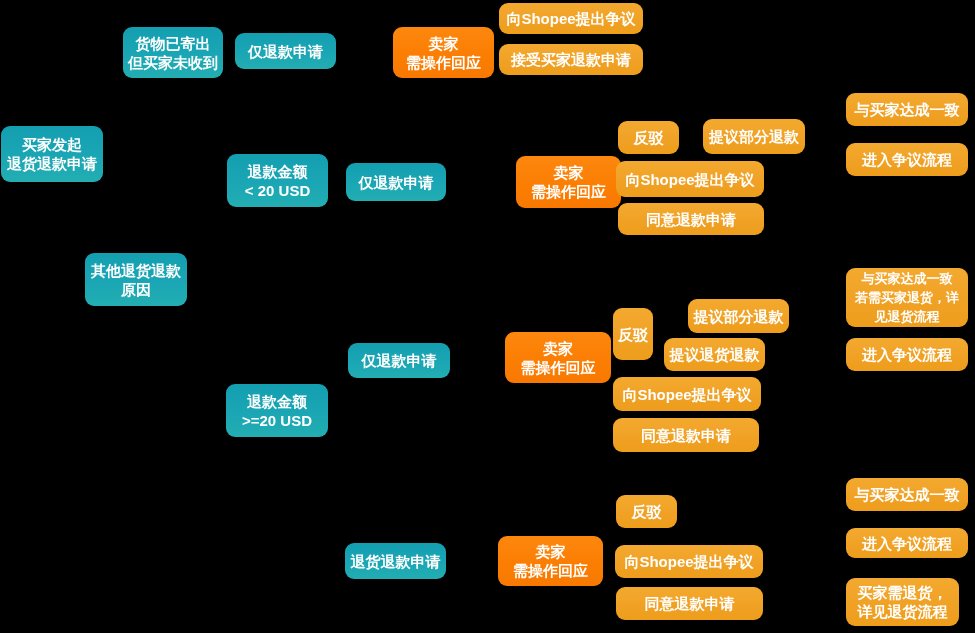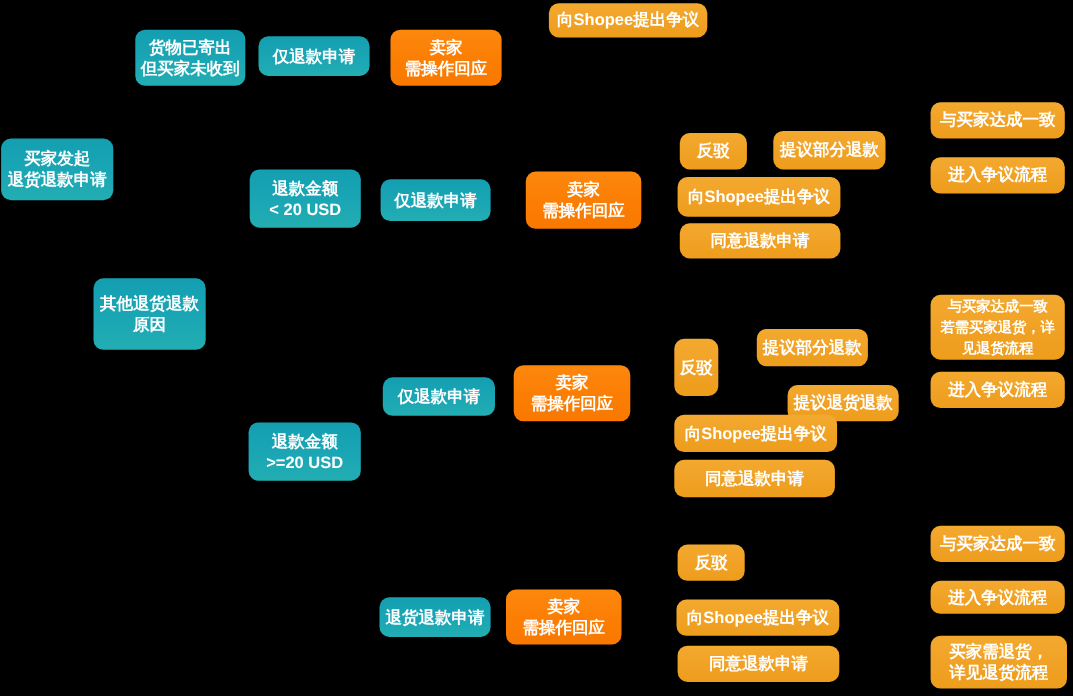--- a/index.html
+++ b/index.html
@@ -24,66 +24,67 @@
     font-size: 15px;
     line-height: 19px;
     display: flex;
     align-items: center;
     justify-content: center;
     text-align: center;
     white-space: pre-line;
     padding: 2px 4px;
   }
   .node.teal   { background: linear-gradient(180deg, #149fb1 0%, #1aa6b4 55%, #23aeb2 100%); }
-  .node.orange { background: linear-gradient(180deg, #fd870e 0%, #fb7d02 60%, #f97900 100%); }
+  .node.orange { background: linear-gradient(180deg, #fd870e 0%, #fb7d02 60%, #f97900 100%); margin-left: 38px; }
   .node.amber  { background: linear-gradient(180deg, #f3a92f 0%, #f0a124 60%, #ee9d1b 100%); }
   .node.small  { font-size: 13px; line-height: 19px; }
 </style>
 </head>
 <body>
 
 <div class="canvas">
     <div class="node teal" style="left: 103px; top: 27px; width: 100px; height: 51px; margin-left: 20px;">货物已寄出
 但买家未收到</div>
     <div class="node teal" style="left: 235px; top: 33px; width: 101px; height: 36px;">仅退款申请</div>
     <div class="node orange" style="left: 355px; top: 27px; width: 101px; height: 51px;">卖家
 需操作回应</div>
     <div class="node amber" style="left: 499px; top: 3px; width: 144px; height: 31px;">向Shopee提出争议</div>
+    <div class="node amber" style="left: 499px; top: 44px; width: 144px; height: 31px;">接受买家退款申请</div>
     <div class="node teal" style="left: 1px; top: 126px; width: 102px; height: 56px;">买家发起
 退货退款申请</div>
     <div class="node teal" style="left: 227px; top: 154px; width: 101px; height: 53px;">退款金额
 &lt; 20 USD</div>
     <div class="node teal" style="left: 346px; top: 163px; width: 100px; height: 38px;">仅退款申请</div>
     <div class="node orange" style="left: 478px; top: 156px; width: 105px; height: 52px;">卖家
 需操作回应</div>
     <div class="node amber" style="left: 618px; top: 121px; width: 61px; height: 33px;">反驳</div>
     <div class="node amber" style="left: 703px; top: 119px; width: 102px; height: 35px;">提议部分退款</div>
     <div class="node amber" style="left: 616px; top: 161px; width: 148px; height: 36px;">向Shopee提出争议</div>
     <div class="node amber" style="left: 618px; top: 203px; width: 146px; height: 32px;">同意退款申请</div>
     <div class="node amber" style="left: 846px; top: 93px; width: 122px; height: 33px;">与买家达成一致</div>
     <div class="node amber" style="left: 846px; top: 143px; width: 122px; height: 33px;">进入争议流程</div>
-    <div class="node teal" style="left: 85px; top: 253px; width: 102px; height: 65px; text-align: center;">其他退货退款
+    <div class="node teal" style="left: 85px; top: 253px; width: 102px; height: 53px; text-align: center;">其他退货退款
 原因</div>
     <div class="node teal" style="left: 348px; top: 343px; width: 102px; height: 35px;">仅退款申请</div>
     <div class="node teal" style="left: 226px; top: 384px; width: 102px; height: 53px;">退款金额
 &gt;=20 USD</div>
     <div class="node orange" style="left: 467px; top: 332px; width: 106px; height: 51px;">卖家
 需操作回应</div>
     <div class="node amber" style="left: 613px; top: 308px; width: 40px; height: 52px;">反驳</div>
     <div class="node amber" style="left: 688px; top: 299px; width: 101px; height: 34px;">提议部分退款</div>
-    <div class="node amber" style="left: 716px; top: 338px; width: 101px; height: 33px; margin-top: 12px;">提议退货退款</div>
+    <div class="node amber" style="left: 664px; top: 338px; width: 101px; height: 33px;">提议退货退款</div>
     <div class="node amber" style="left: 613px; top: 377px; width: 148px; height: 34px;">向Shopee提出争议</div>
     <div class="node amber" style="left: 613px; top: 418px; width: 146px; height: 34px;">同意退款申请</div>
     <div class="node amber small" style="left: 846px; top: 268px; width: 122px; height: 59px;">与买家达成一致
 若需买家退货，详
 见退货流程</div>
     <div class="node amber" style="left: 846px; top: 338px; width: 122px; height: 33px;">进入争议流程</div>
     <div class="node teal" style="left: 345px; top: 543px; width: 101px; height: 36px;">退货退款申请</div>
     <div class="node orange" style="left: 460px; top: 536px; width: 105px; height: 50px;">卖家
 需操作回应</div>
     <div class="node amber" style="left: 616px; top: 495px; width: 61px; height: 33px;">反驳</div>
     <div class="node amber" style="left: 615px; top: 545px; width: 148px; height: 33px;">向Shopee提出争议</div>
     <div class="node amber" style="left: 616px; top: 587px; width: 147px; height: 33px;">同意退款申请</div>
     <div class="node amber" style="left: 846px; top: 478px; width: 122px; height: 33px;">与买家达成一致</div>
     <div class="node amber" style="left: 846px; top: 528px; width: 122px; height: 30px;">进入争议流程</div>
-    <div class="node amber" style="left: 846px; top: 578px; width: 124px; height: 48px;">买家需退货，
+    <div class="node amber" style="left: 846px; top: 578px; width: 113px; height: 48px;">买家需退货，
 详见退货流程</div>
   </div>
 
 </body></html>

